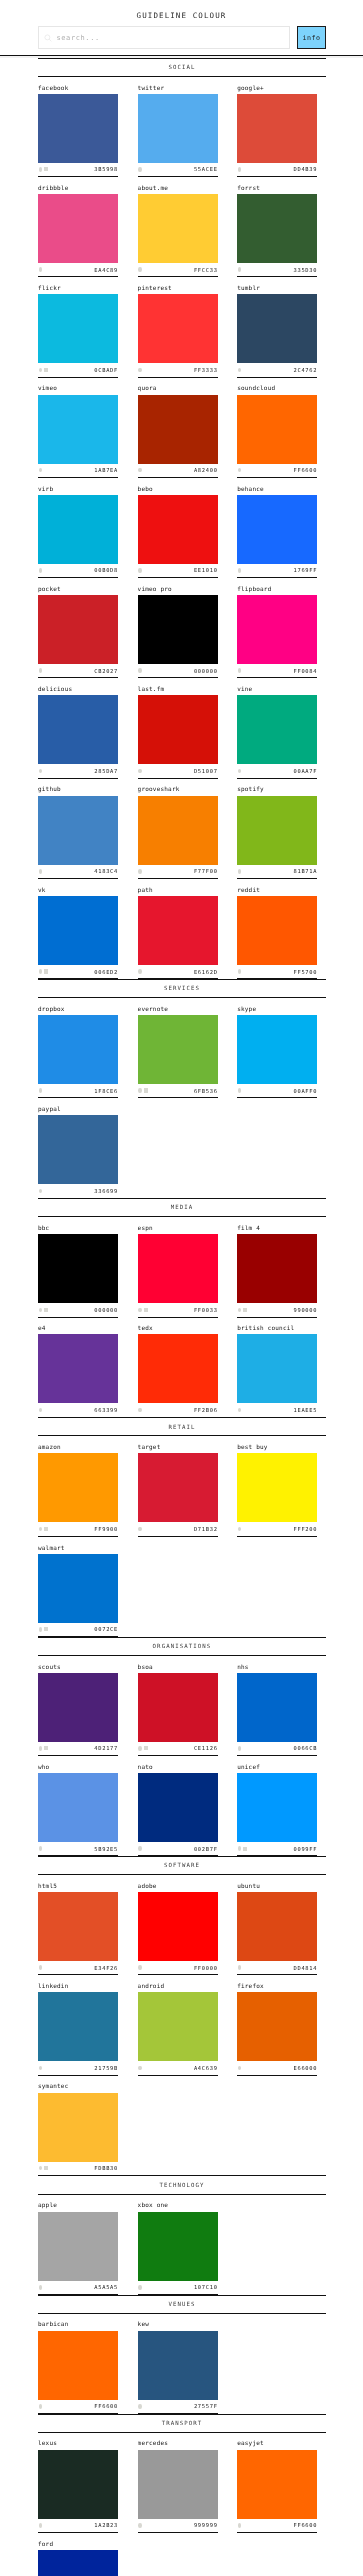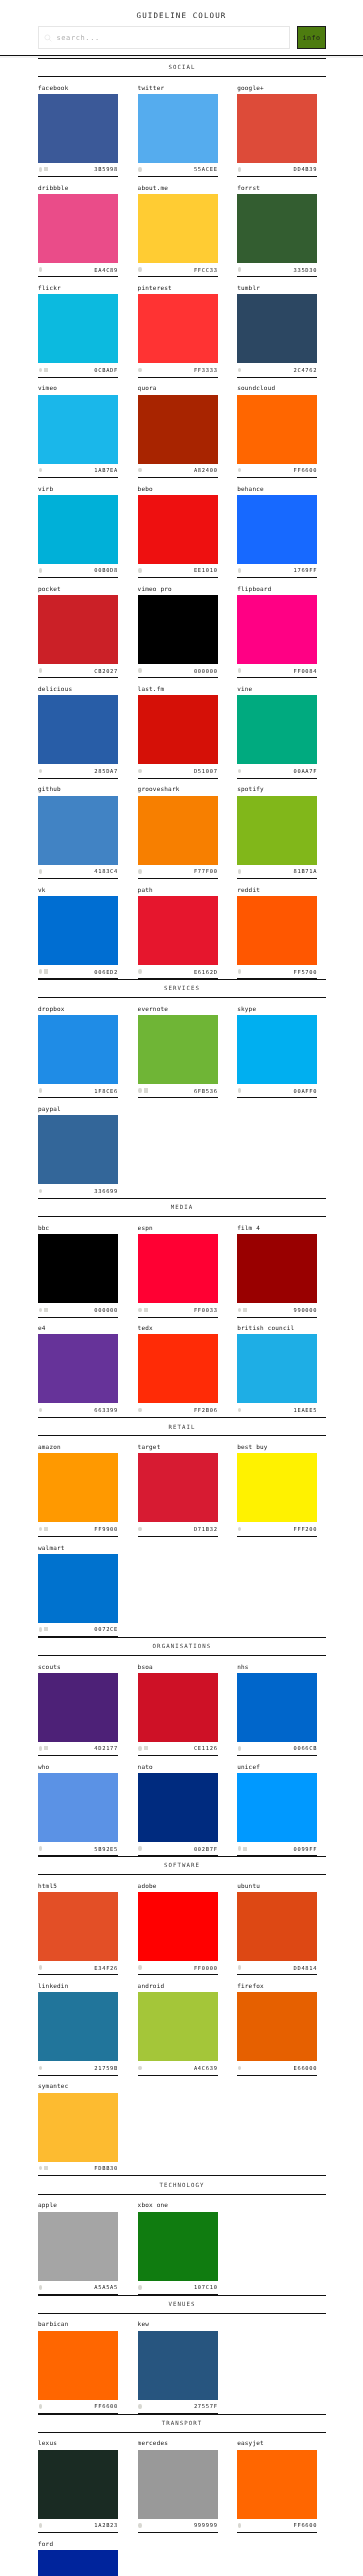--- a/index.html
+++ b/index.html
@@ -48,21 +48,21 @@
     font-family:"DejaVu Sans Mono", monospace;
     font-size:7px;
     letter-spacing:0.6px;
     color:#8d8d8d;
     background:transparent;
   }
   .search-inp::placeholder { color:#b0b0b0; }
   .info-btn {
     width:29px;
     border:0.8px solid #1b1b1b;
-    background:#4d7c0f;
+    background:#7dd3fc;
     font-family:"DejaVu Sans Mono", monospace;
     font-size:6.7px;
     letter-spacing:0.5px;
     color:#1b1b1b;
     display:flex;
     align-items:center;
     justify-content:center;
     cursor:pointer;
   }
   .hdr-rule { height:0.8px; background:#111; margin-top:6.2px; width:363px; }

